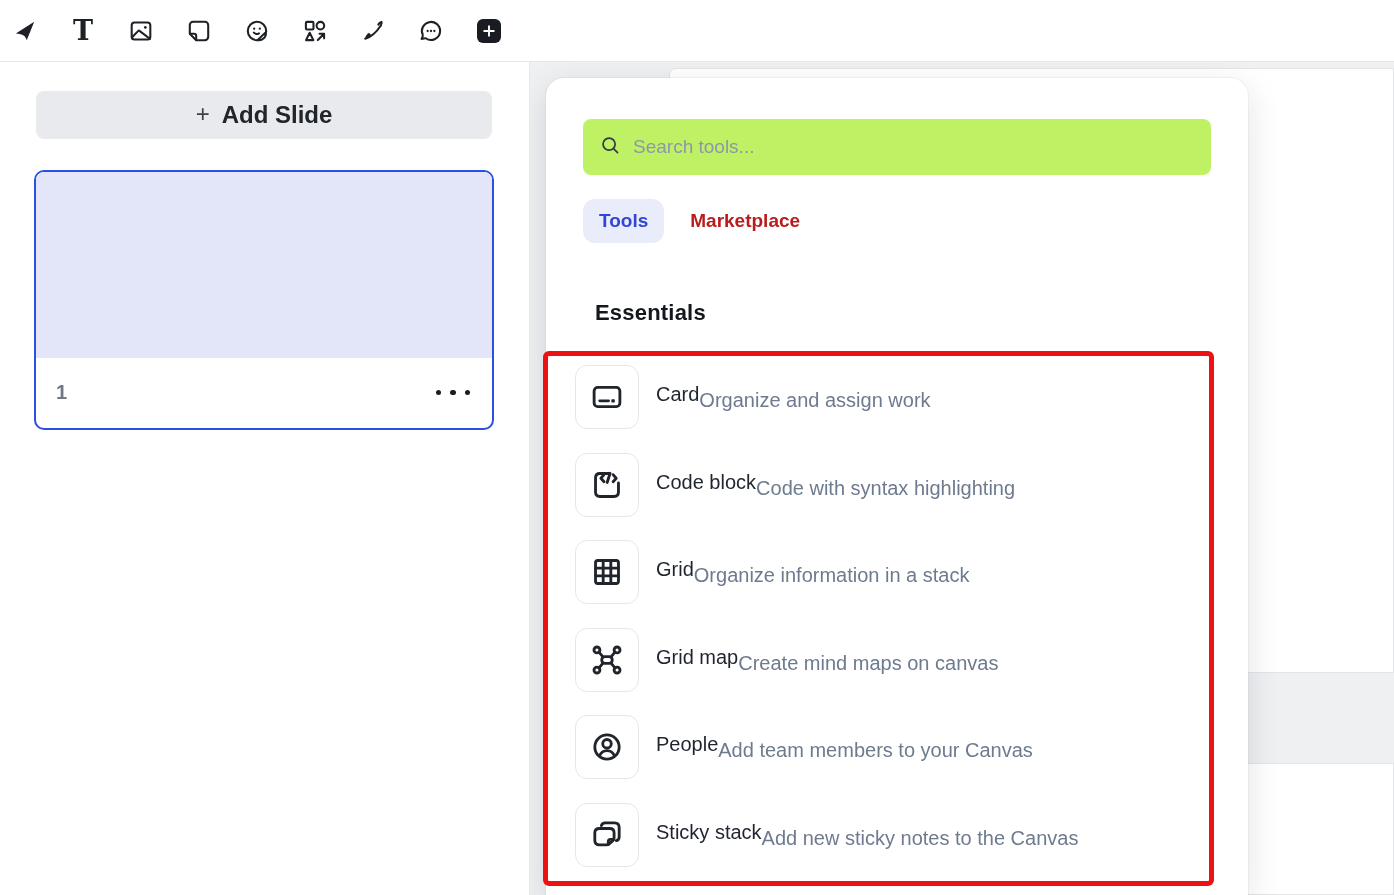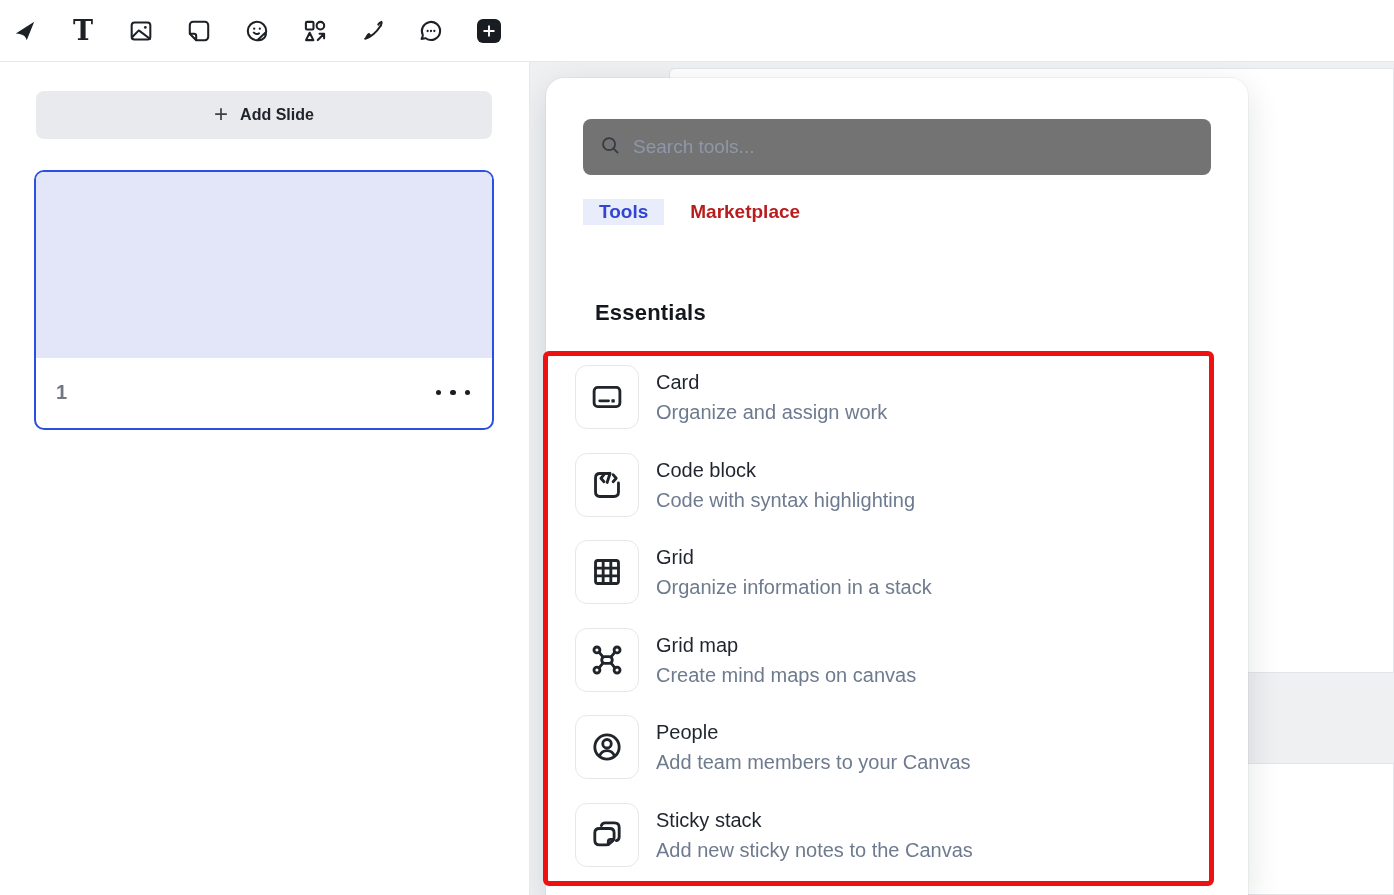--- a/index.html
+++ b/index.html
@@ -24,52 +24,52 @@
   .text-tool-glyph { font-family:"DejaVu Serif", serif; font-size:27px; font-weight:600; color:#1d2126; line-height:1; }
   .plus-tile { width:24px; height:24px; background:#191c21; border-radius:6px; display:flex; align-items:center; justify-content:center; }
 
   
   .sidebar { position:absolute; left:0; top:62px; width:530px; height:833px; background:#ffffff;
     border-right:1px solid #e6e8ea; z-index:25; }
   .add-slide-btn { position:absolute; left:36px; top:29px; width:456px; height:48px; background:#e9eaee;
     border:none; border-radius:8px; cursor:pointer; display:flex; align-items:center; justify-content:center;
     gap:12px; font-family:"Liberation Sans",sans-serif; }
   .add-slide-plus { font-size:24px; font-weight:400; color:#3c4048; line-height:1; margin-top:-2px; }
-  .add-slide-label { font-size:16px; font-weight:700; color:#20242b; }
+  .add-slide-label { font-size:24px; font-weight:700; color:#20242b; }
   .slide-thumb { position:absolute; left:34px; top:108px; width:460px; height:260px; background:#ffffff;
     border:2.5px solid #2b4fe1; border-radius:10px; overflow:hidden; cursor:pointer; }
   .slide-thumb-preview { width:100%; height:186px; background:#e2e6f8; }
   .slide-thumb-footer { height:69px; display:flex; align-items:center; justify-content:space-between; padding:0 20px; }
   .slide-number { font-size:20px; font-weight:700; color:#717884; }
   .more-dots { display:flex; gap:9px; background:none; border:none; cursor:pointer; padding:6px 2px; }
   .more-dots i { width:5.5px; height:5.5px; border-radius:50%; background:#1b1e24; display:block; }
 
   
   .panel { position:absolute; left:546px; top:78px; width:702px; height:817px; background:#ffffff;
     border-radius:18px 18px 0 0; z-index:5;
     box-shadow:0 0 0 1px rgba(16,22,36,0.04), 0 10px 34px rgba(16,22,36,0.12); }
-  .search-box { position:absolute; left:37px; top:41px; width:628px; height:56px; background:#737373;
+  .search-box { position:absolute; left:37px; top:41px; width:628px; height:56px; background:#bef264;
     border-radius:8px; display:flex; align-items:center; padding:0 16px; gap:12px; }
   .search-box svg { flex:0 0 auto; }
   .search-input { flex:1; border:none; background:transparent; outline:none; font-size:19px;
     color:#222733; font-family:"Liberation Sans",sans-serif; }
   .search-input::placeholder { color:#8e97a9; }
   .tabs { position:absolute; left:37px; top:121px; display:flex; align-items:center; }
   .tab { border:none; background:transparent; cursor:pointer; font-family:"Liberation Sans",sans-serif;
-    font-size:19px; font-weight:700; padding:2px 16px; border-radius:0; }
+    font-size:19px; font-weight:700; padding:11px 16px; border-radius:12px; }
   .tab.active { background:#e9ecfb; color:#3246d3; }
   .tab.inactive { color:#b91c1c; margin-left:10px; }
   .section-title { position:absolute; left:29px; top:222px; font-size:22px; font-weight:800; color:#14181e;
     letter-spacing:0.2px;margin-left:20px; }
   .tool-list { position:absolute; left:29px; top:287px; width:636px; }
   .tool-row { display:flex; align-items:center; gap:17px; height:64px; margin-bottom:23.5px; cursor:pointer; }
   .tool-icon-box { width:64px; height:64px; border:1px solid #e5e7eb; border-radius:12px; background:#ffffff;
     display:flex; align-items:center; justify-content:center; flex:0 0 auto; }
   .licon { stroke:#20242b; stroke-width:2; fill:none; stroke-linecap:round; stroke-linejoin:round; }
-  .tool-texts { display:flex; flex-direction:column; justify-content:center; }
+  .tool-texts { display:flex; flex-direction:row; justify-content:center; }
   .tool-name { font-size:20px; color:#1f242e; line-height:1.2; }
   .tool-desc { font-size:20px; color:#6e7a8e; margin-top:6px; line-height:1.2; }
 
   
   .red-highlight { position:absolute; left:543px; top:351px; width:671px; height:535px;
     border:5px solid #ee1111; border-radius:6px; z-index:50; pointer-events:none; }
 </style>
 </head>
 <body>
 

